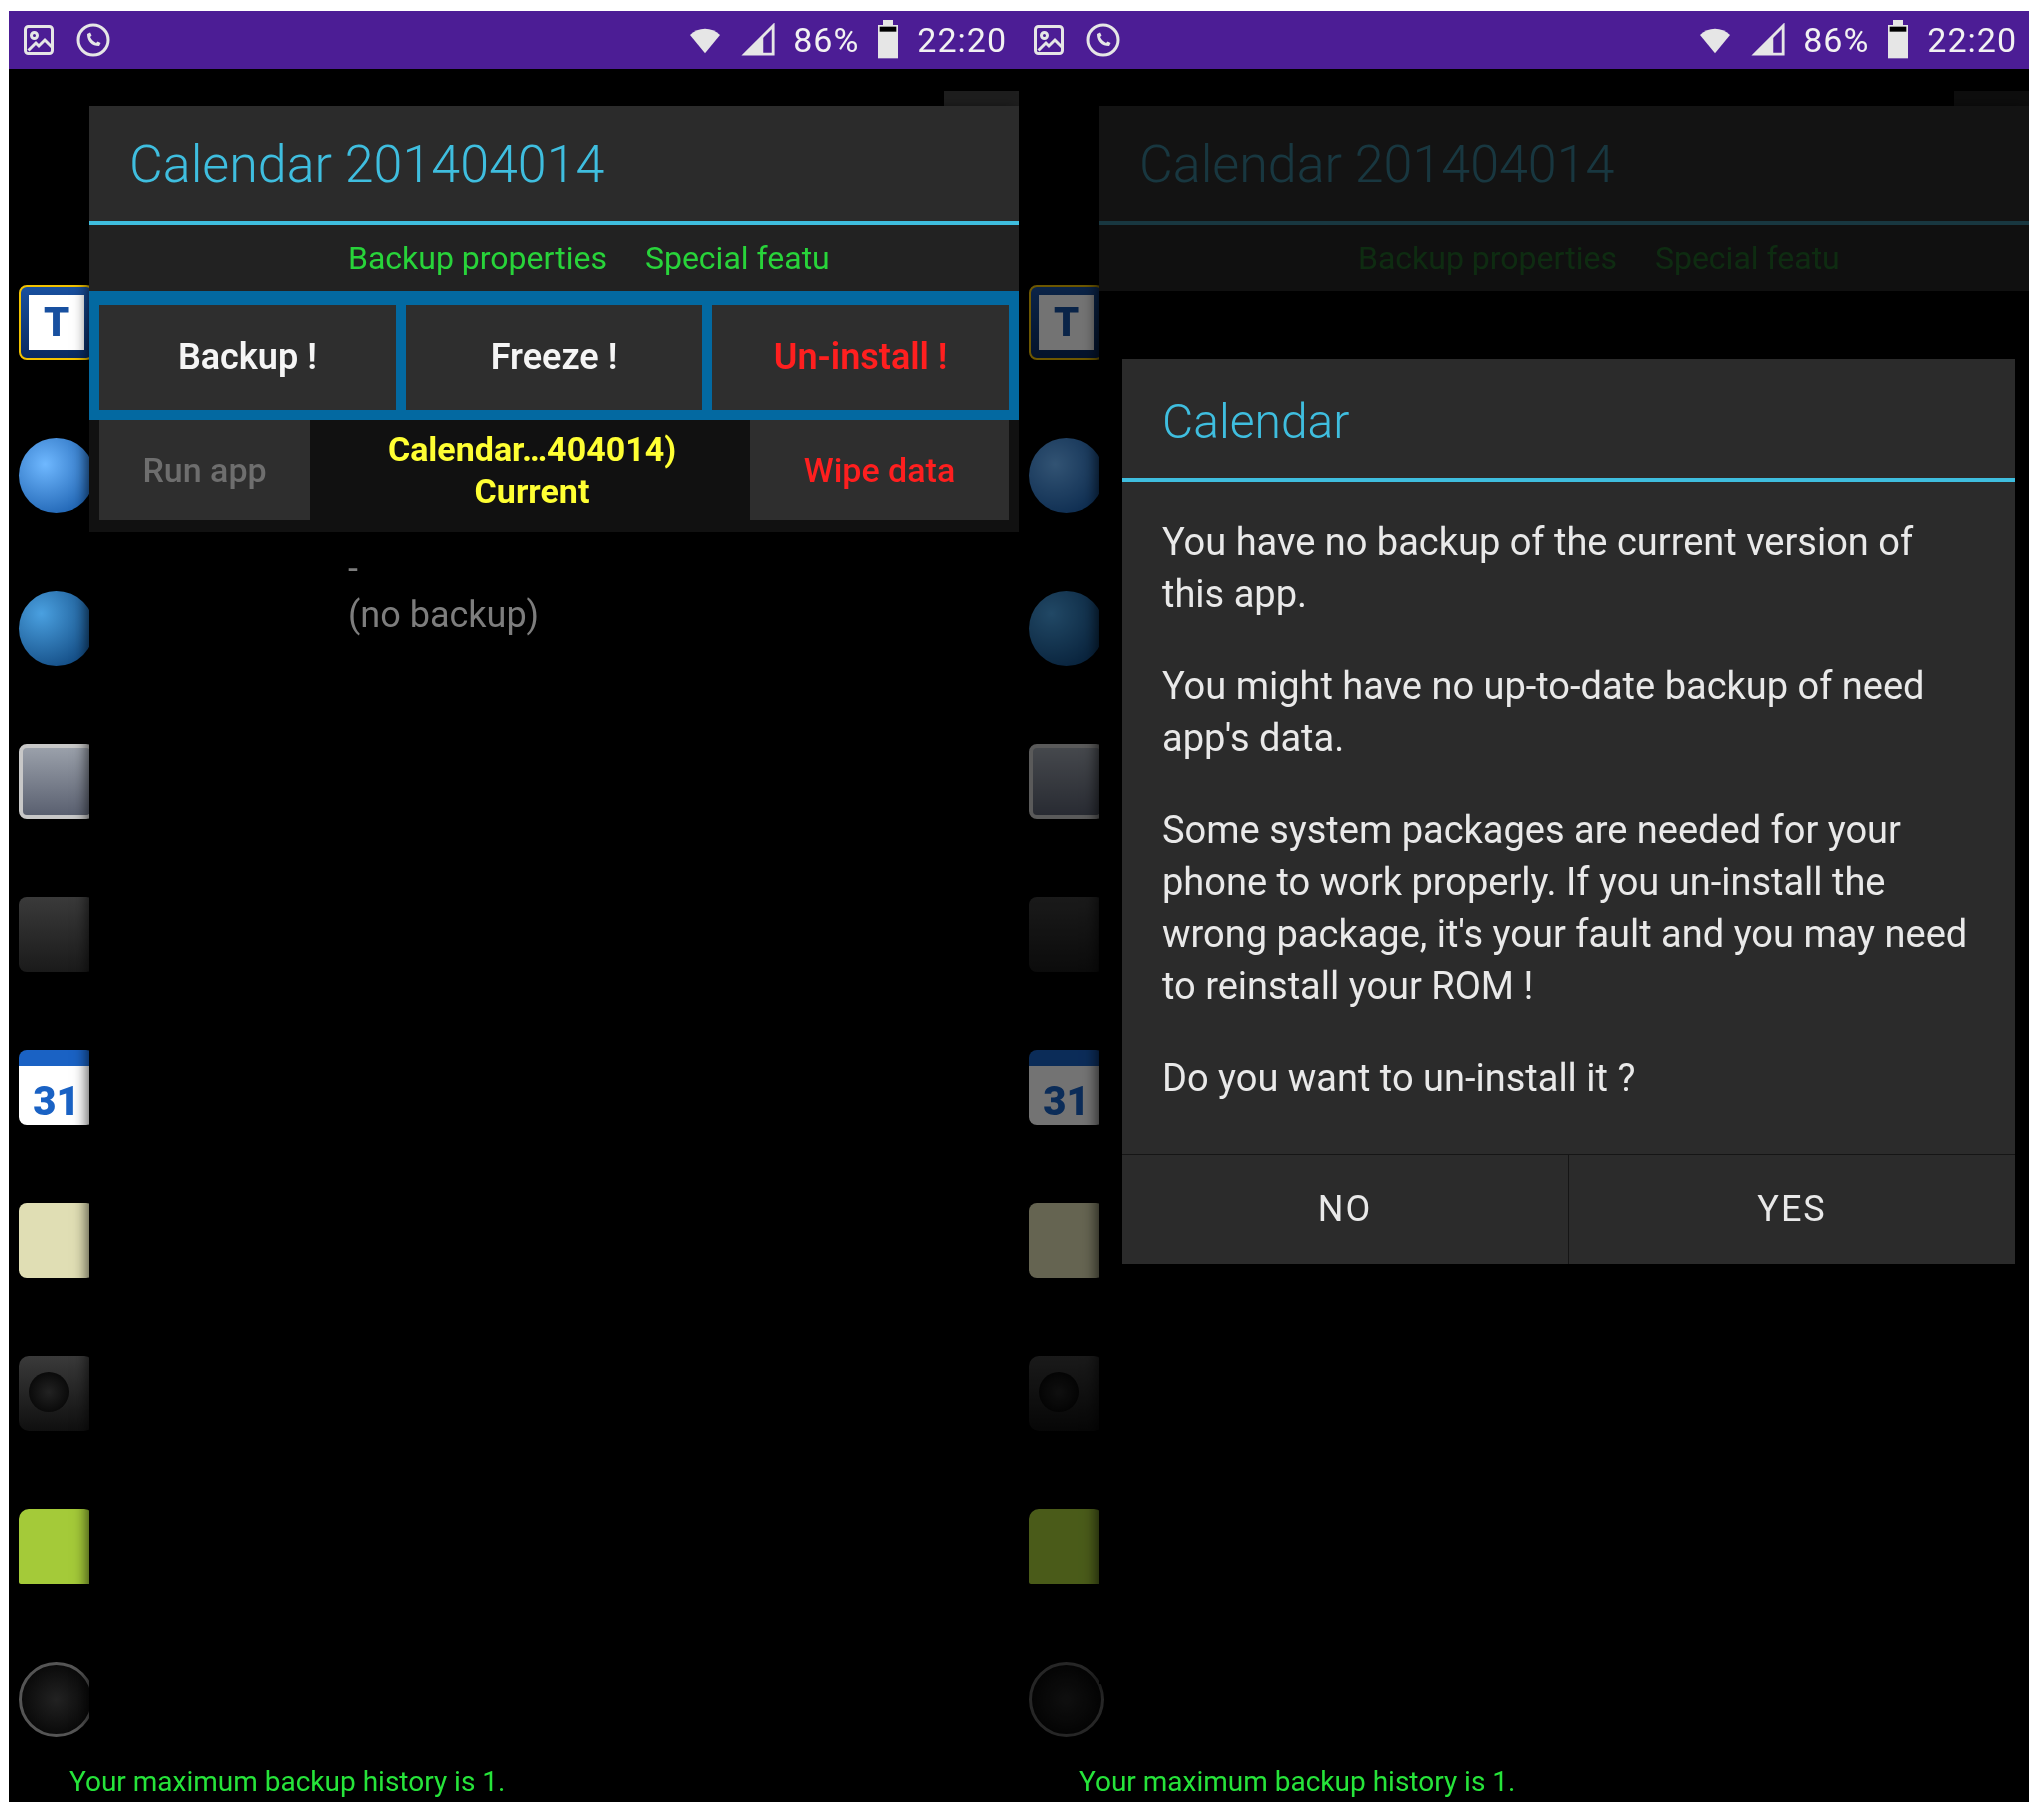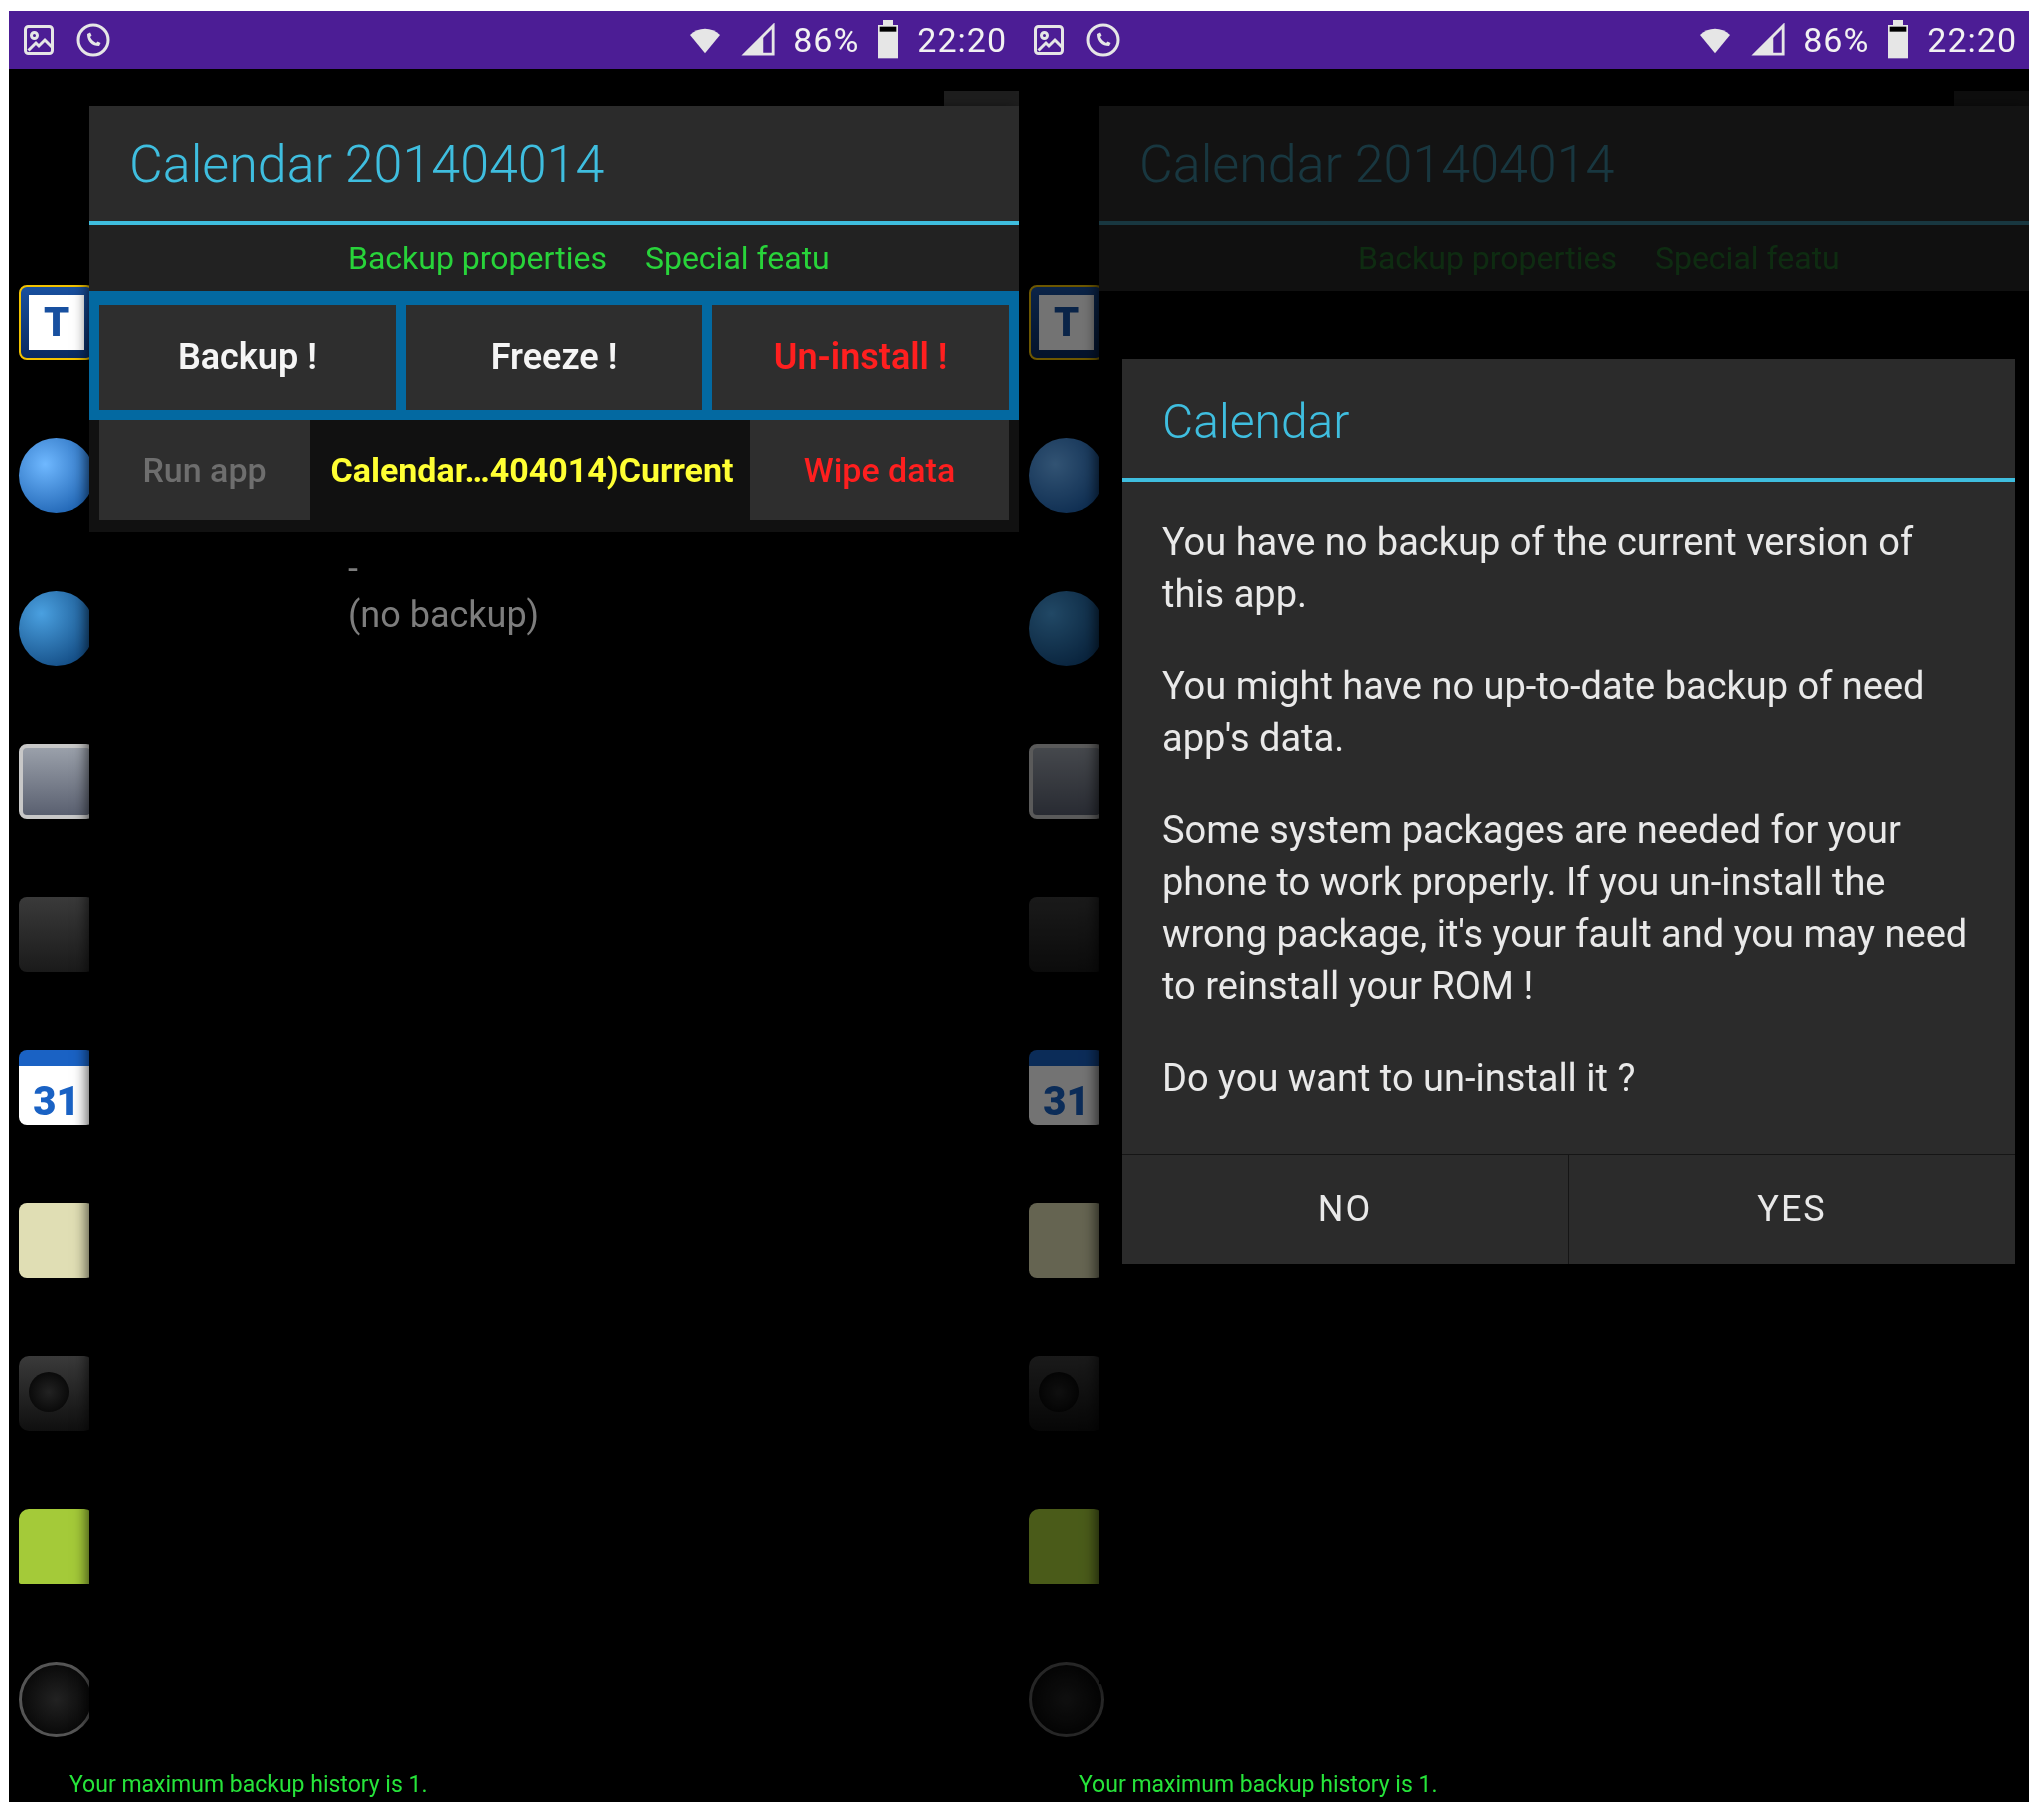--- a/index.html
+++ b/index.html
@@ -33,21 +33,21 @@
   .bg-col { position:absolute; left:10px; top:274px; display:flex; flex-direction:column; gap:78px; }
   .bg-col .app-icon { width:75px; height:75px; border-radius:8px; }
 
   .right-status-col { position:absolute; right:14px; top:313px; display:flex; flex-direction:column; gap:78px; }
   .right-status-col .ri { width:50px; height:50px; }
 
   
   .nu-hint { position:absolute; right:0; top:80px; height:80px; width:75px; background:#1e1e1e; color:#bfbfbf; display:flex; align-items:center; justify-content:center; font-size:32px; letter-spacing:2px; }
 
   
-  .footer-text { position:absolute; left:60px; bottom:4px; color:#26e43a; font-size:23px; }
+  .footer-text { position:absolute; left:60px; bottom:4px; color:#26e43a; font-size:28px; }
 
   
   .overlay {
     position:absolute;
     left:80px; right:0; top:95px;
     background:#2b2b2b;
     box-shadow:-3px 3px 12px rgba(0,0,0,.6);
   }
   .overlay-title {
     color:#3fbedf;
@@ -74,21 +74,21 @@
   .abtn {
     flex:1; height:105px; background:#2e2e2e;
     color:#f5f5f5; font-size:36px; font-weight:600;
     display:flex; align-items:center; justify-content:center;
     border:none;
   }
   .abtn.red { color:#ff1f1f; }
   .midrow { display:flex; gap:10px; padding:0 10px 12px; background:#111; }
   .midrow .cell { height:100px; display:flex; align-items:center; justify-content:center; }
   .run-btn { width:211px; background:#2e2e2e; color:#6e6e6e; font-size:34px; font-weight:500; border:none; }
-  .yellow-block { flex:1; display:flex; flex-direction:row; align-items:flex-start; justify-content:center; color:#ffff33; font-size:34px; font-weight:700; line-height:42px; padding-left:4px; }
+  .yellow-block { flex:1; display:flex; flex-direction:column; align-items:flex-start; justify-content:center; color:#ffff33; font-size:34px; font-weight:700; line-height:42px; padding-left:4px; }
   .wipe-btn { width:259px; background:#2e2e2e; color:#ff1f1f; font-size:34px; font-weight:500; border:none; }
   .backup-info { background:#000; color:#7d7d7d; font-size:36px; padding:14px 0 18px 259px; line-height:46px; }
 
   .body-fill { background:#000; height:1095px; }
 
   
   .shade { position:absolute; inset:0; top:58px; background:rgba(0,0,0,.55); }
   .dialog {
     position:absolute;
     left:103px; right:14px; top:348px;

